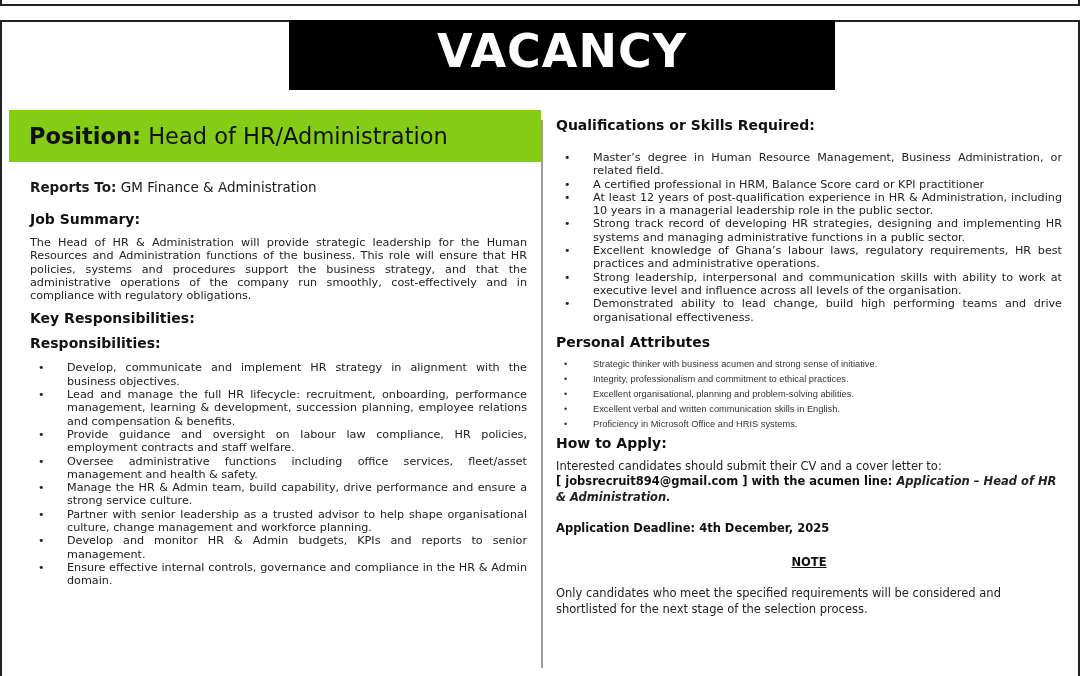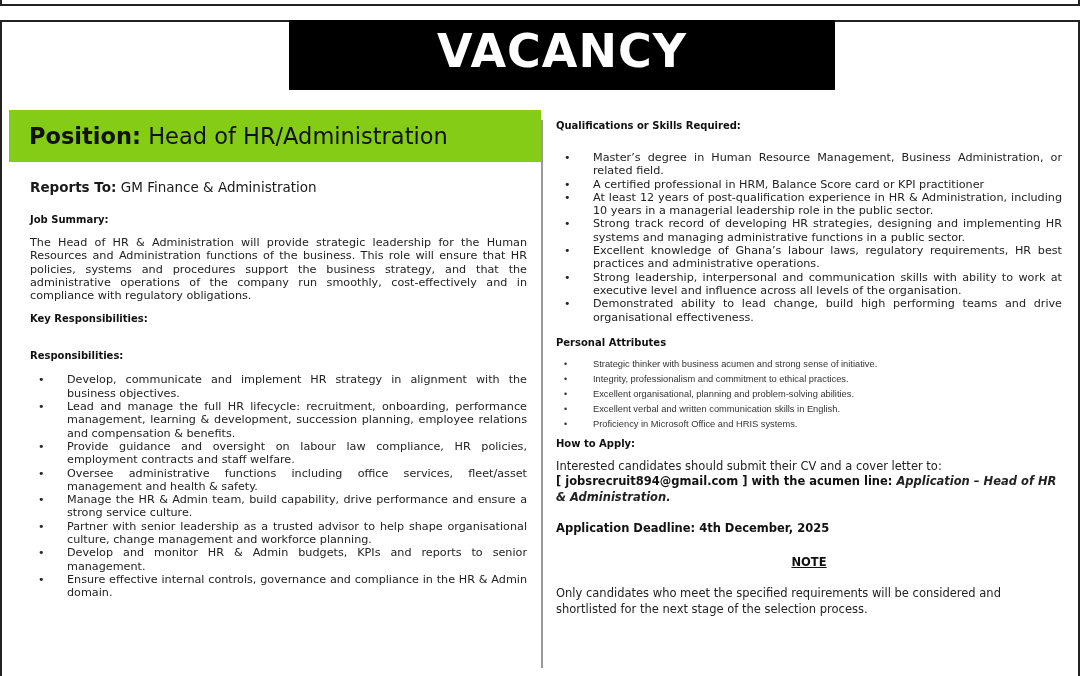--- a/index.html
+++ b/index.html
@@ -29,21 +29,21 @@
 
     .position-box {
       background: #84cc16; height: 52px; padding-left: 20px;
       font-size: 22.5px; line-height: 52px; color: #111; white-space: nowrap;
     }
     .position-box b { font-weight: bold; }
 
     .reports { margin: 16px 0 0 21px; font-size: 13.5px; line-height: 18px; }
     .reports b { font-weight: bold; }
 
-    .h-small { font-weight: bold; font-size: 10px; line-height: 15px; color: #111; }
+    .h-small { font-weight: bold; font-size: 14px; line-height: 15px; color: #111; }
     .left-pad { padding-left: 21px; padding-right: 14px; }
 
     .para { font-size: 11.2px; line-height: 13.3px; text-align: justify; color: #222; }
 
     ul.bullets { list-style: none; }
     ul.bullets li { position: relative; padding-left: 37px; font-size: 11.2px; line-height: 13.3px; text-align: justify; color: #222; }
     ul.bullets li .dot { position: absolute; left: 8px; top: 0; font-size: 11px; }
 
     ul.small-bullets { list-style: none; }
     ul.small-bullets li { position: relative; padding-left: 37px; font-family: "Liberation Sans", sans-serif; font-size: 9.3px; line-height: 15px; color: #333; }
@@ -72,21 +72,21 @@
 
   <div class="reports">
     <b>Reports To:</b>
     <span>GM Finance &amp; Administration</span>
   </div>
 
   <div class="left-pad">
     <div class="h-small" style="margin-top:16px">Job Summary:</div>
     <p class="para" style="margin-top:9px">The Head of HR &amp; Administration will provide strategic leadership for the Human Resources and Administration functions of the business. This role will ensure that HR policies, systems and procedures support the business strategy, and that the administrative operations of the company run smoothly, cost-effectively and in compliance with regulatory obligations.</p>
     <div class="h-small" style="margin-top:9px">Key Responsibilities:</div>
-    <div class="h-small" style="margin-top:22px">Responsibilities:</div>
+    <div class="h-small" style="margin-top:10px">Responsibilities:</div>
   </div>
 
   <ul class="bullets" style="margin-top:10px; padding-left:21px; padding-right:14px;">
     <li><span class="dot">•</span><span>Develop, communicate and implement HR strategy in alignment with the business objectives.</span></li>
     <li><span class="dot">•</span><span>Lead and manage the full HR lifecycle: recruitment, onboarding, performance management, learning &amp; development, succession planning, employee relations and compensation &amp; benefits.</span></li>
     <li><span class="dot">•</span><span>Provide guidance and oversight on labour law compliance, HR policies, employment contracts and staff welfare.</span></li>
     <li><span class="dot">•</span><span>Oversee administrative functions including office services, fleet/asset management and health &amp; safety.</span></li>
     <li><span class="dot">•</span><span>Manage the HR &amp; Admin team, build capability, drive performance and ensure a strong service culture.</span></li>
     <li><span class="dot">•</span><span>Partner with senior leadership as a trusted advisor to help shape organisational culture, change management and workforce planning.</span></li>
     <li><span class="dot">•</span><span>Develop and monitor HR &amp; Admin budgets, KPIs and reports to senior management.</span></li>

